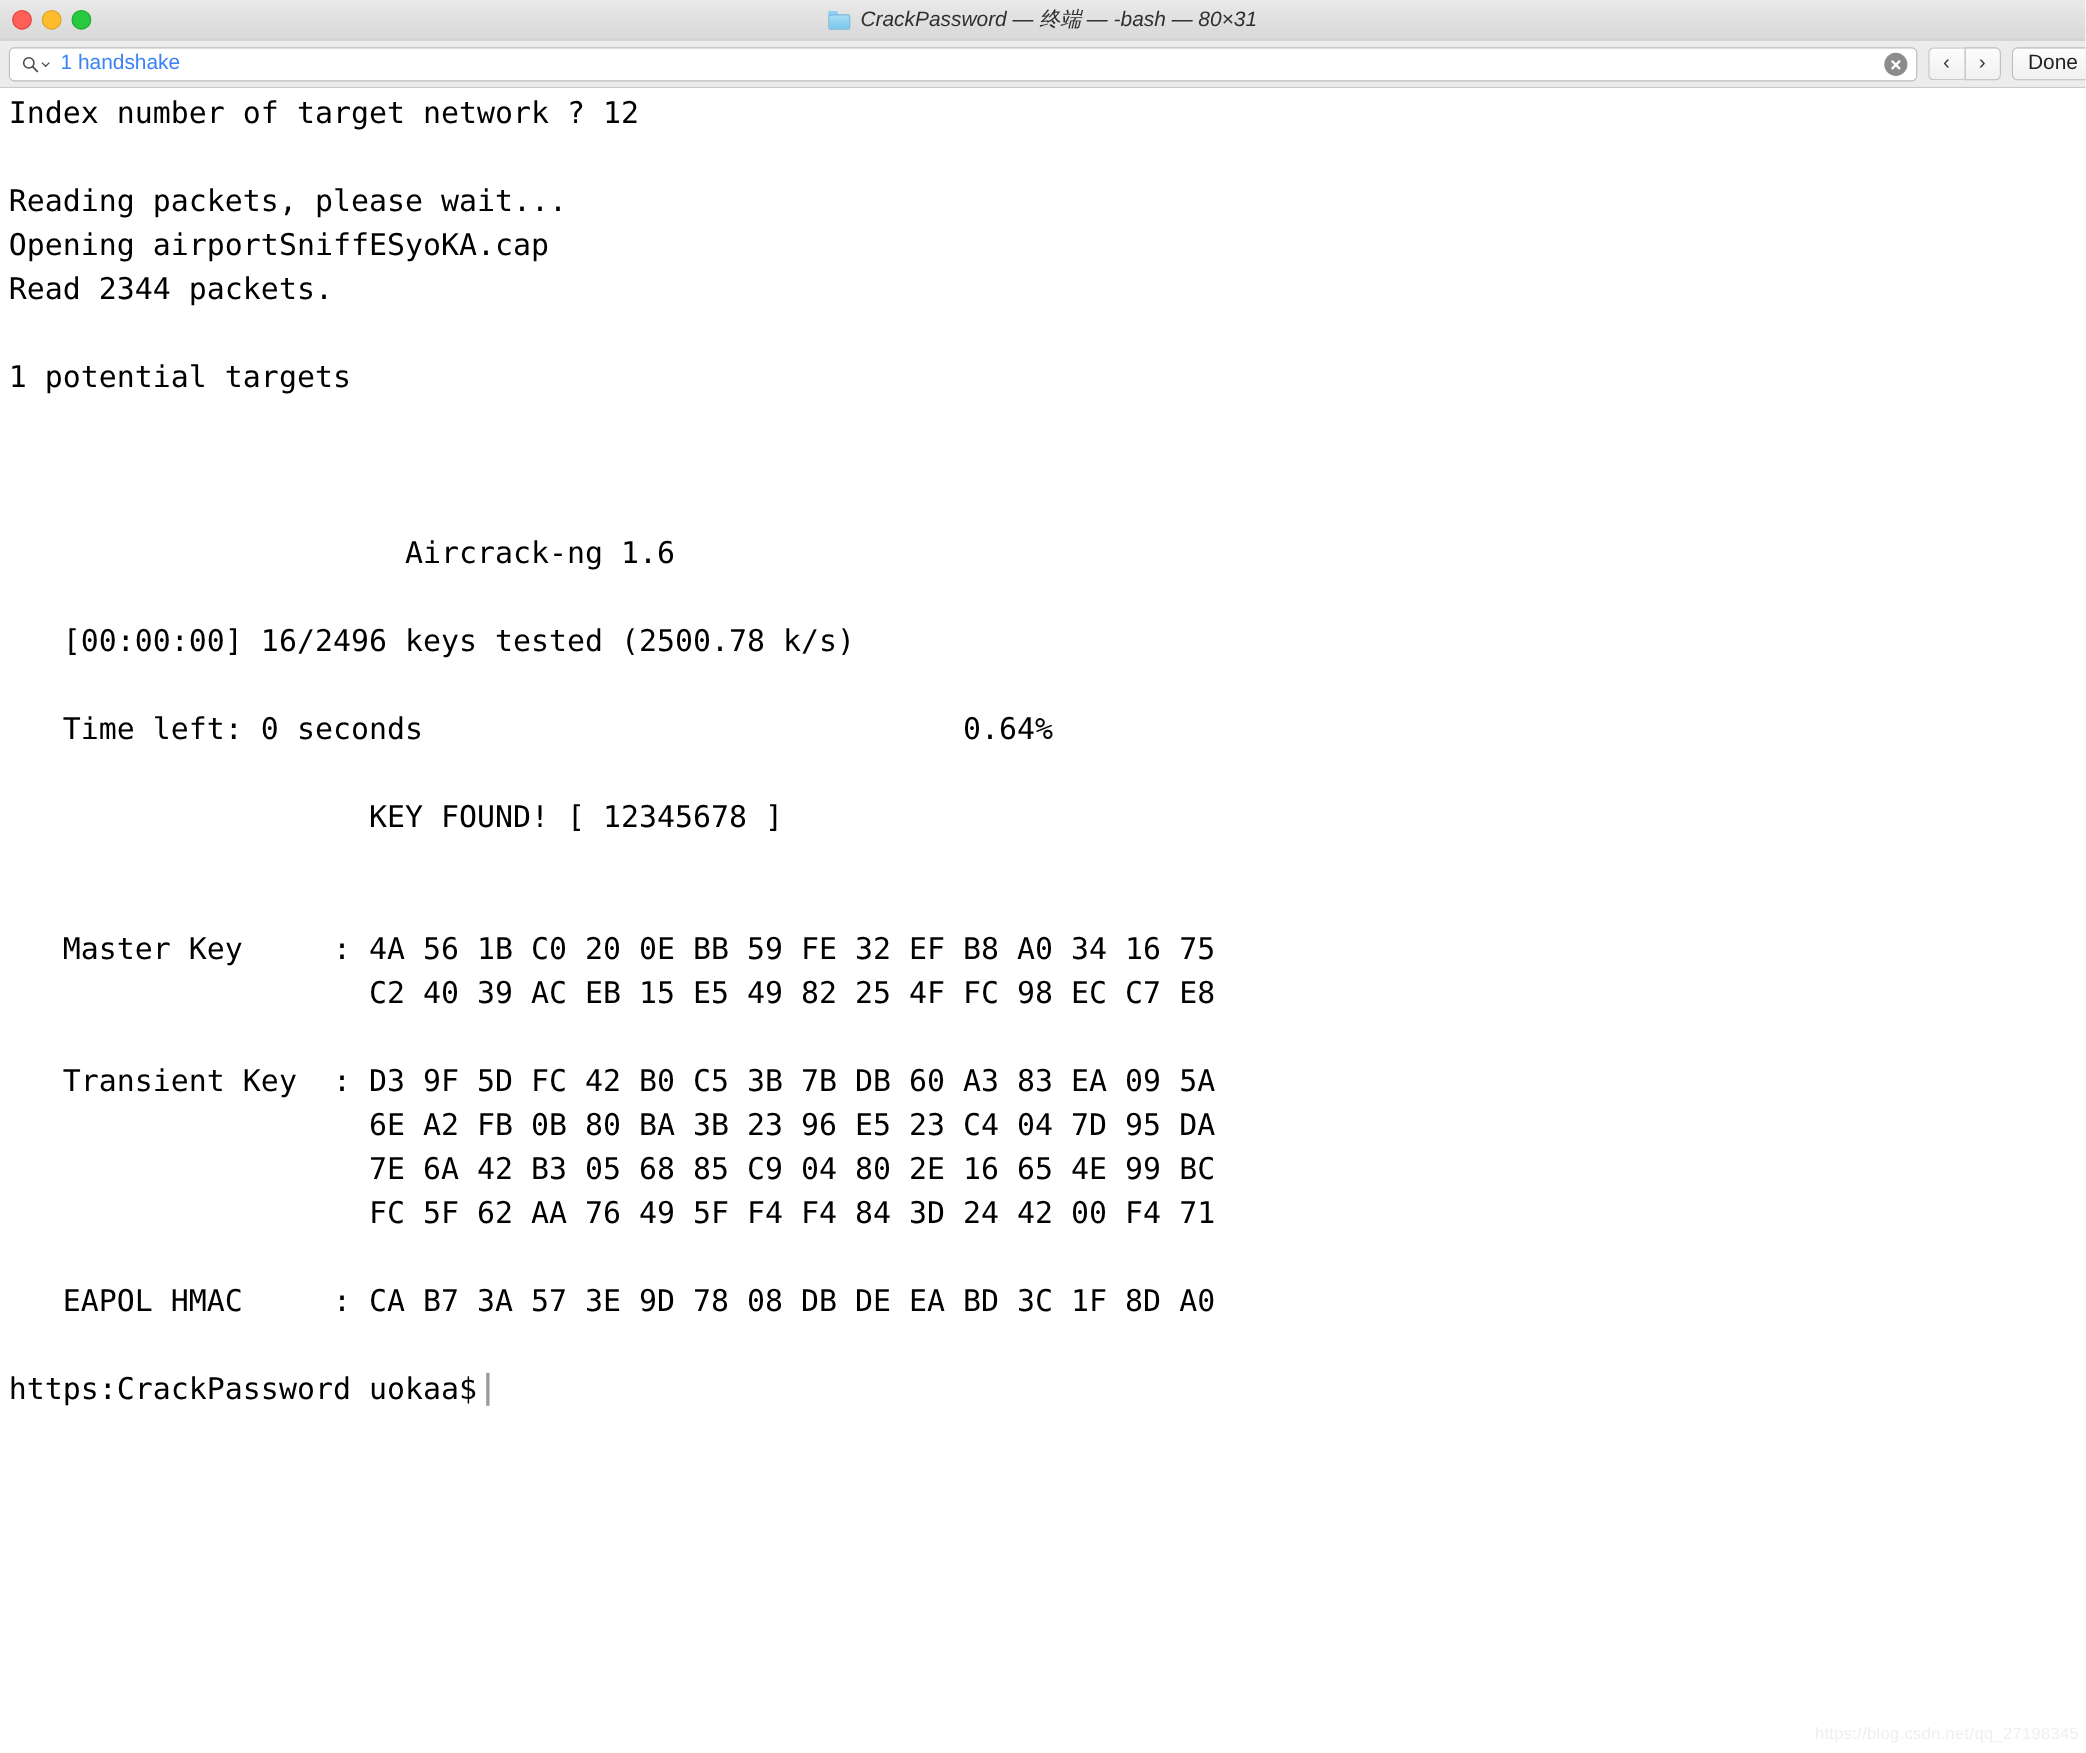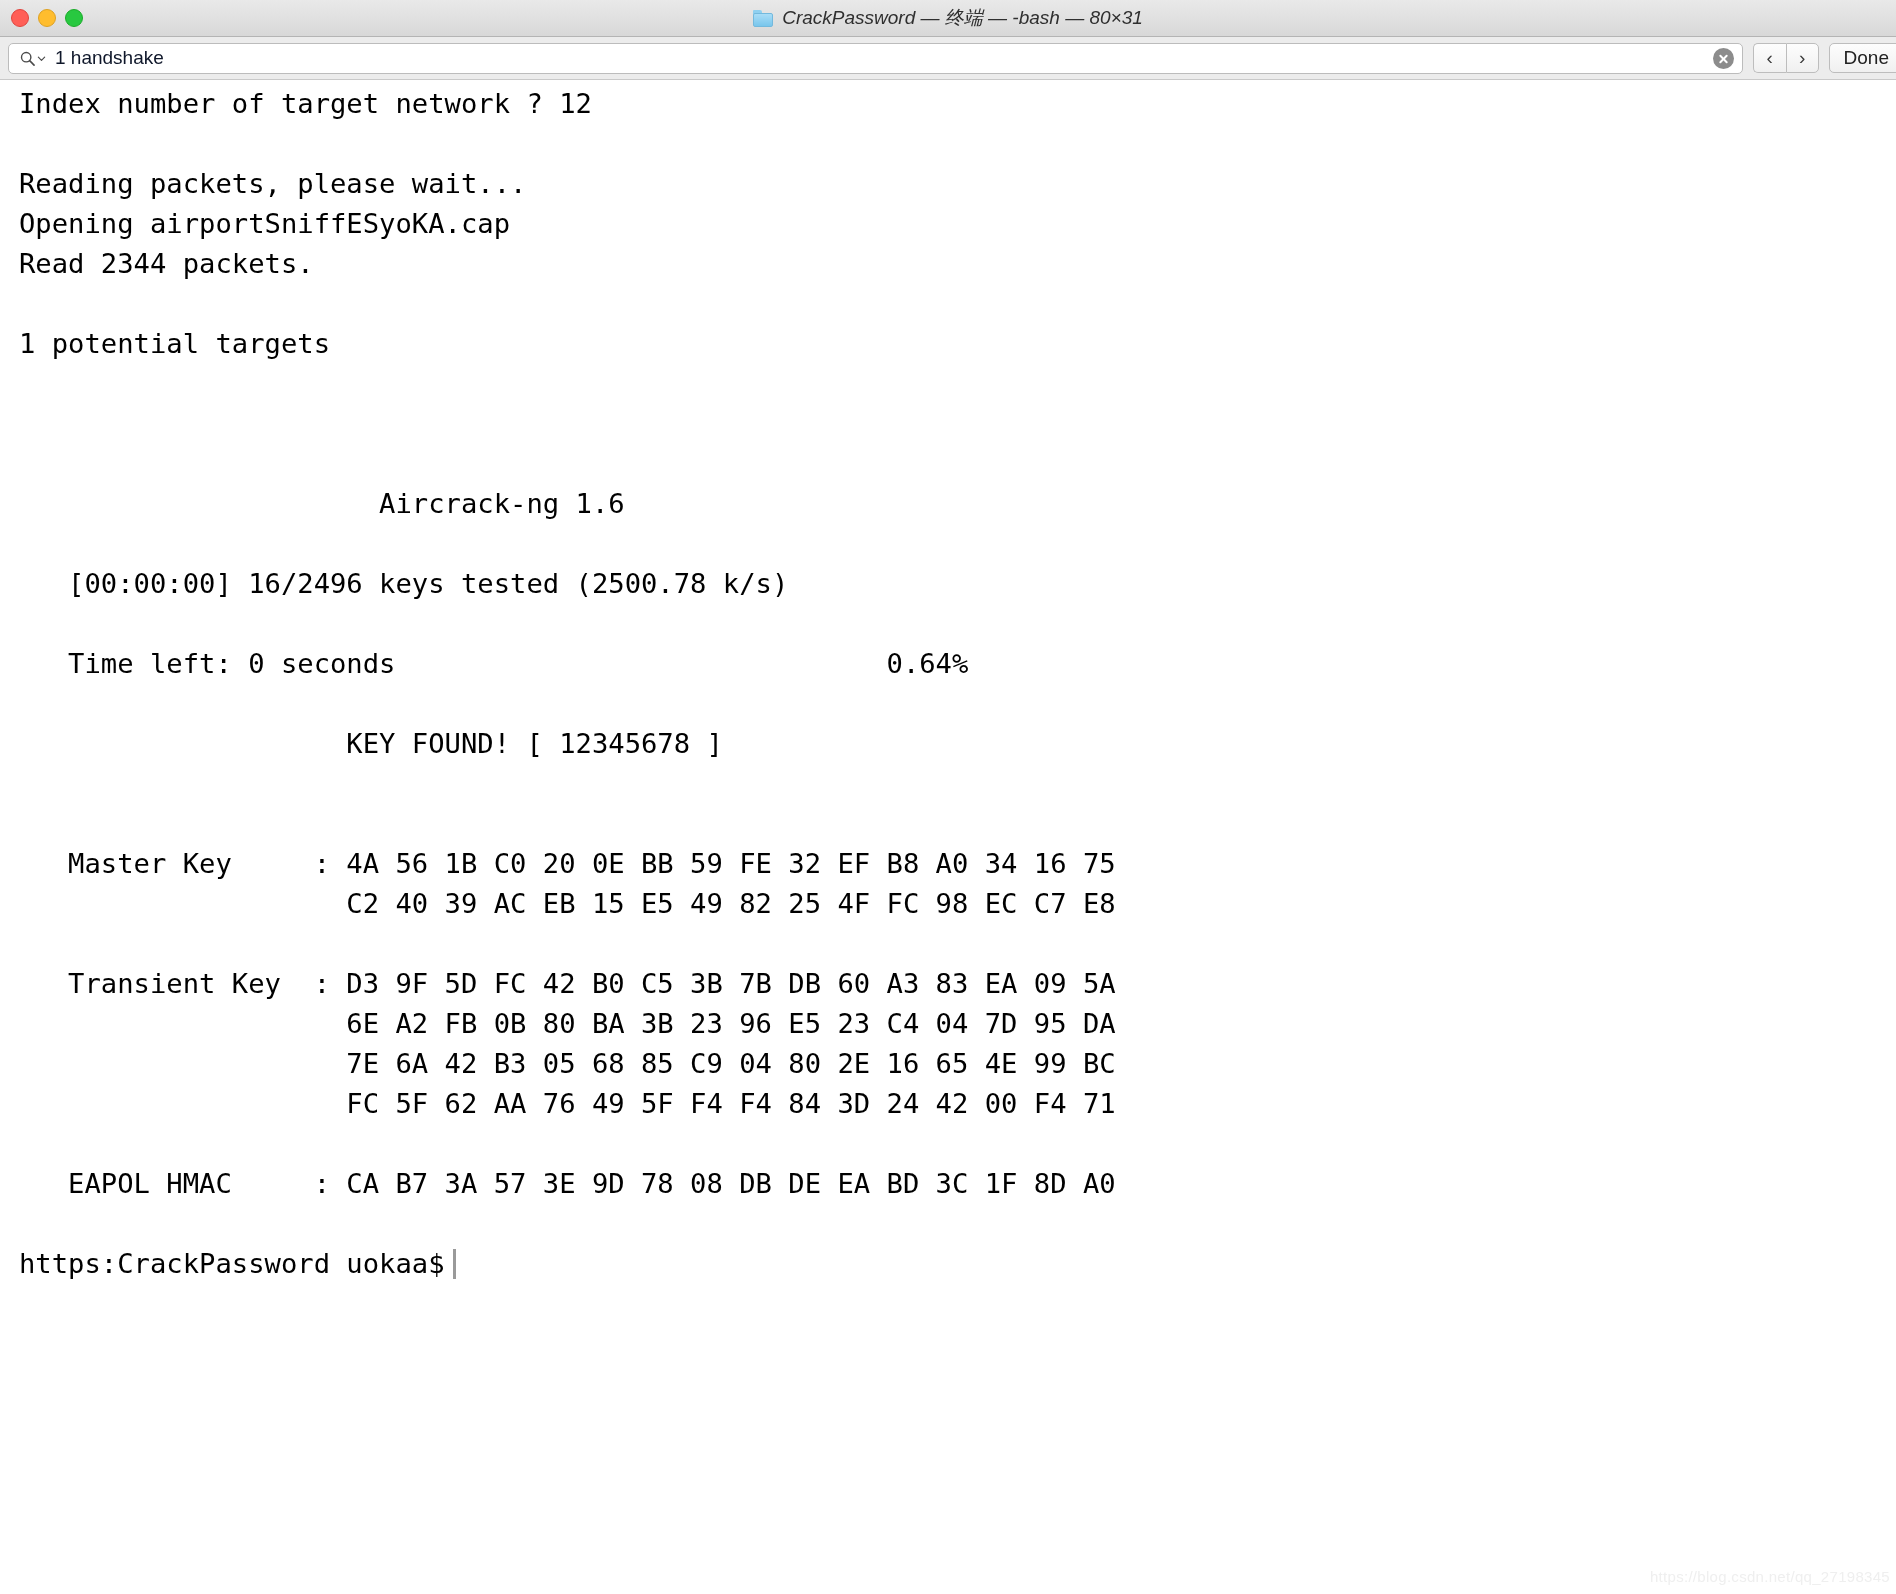--- a/index.html
+++ b/index.html
@@ -118,21 +118,21 @@
   .magnifier {
     width: 15px; height: 15px;
     display: block;
   }
   .chev {
     width: 9px; height: 9px;
     display: block;
   }
   .search-value {
     font-size: 19px;
-    color: #0f172a;
+    color: #3b82f6;
     font-family: "Liberation Sans", sans-serif;
     flex: 1 1 auto;
     white-space: nowrap;
     overflow: hidden;
   }
   .clear-btn {
     width: 21px; height: 21px;
     border-radius: 50%;
     background: #8c8c8c;
     flex: 0 0 auto;
@@ -196,21 +196,21 @@
     box-sizing: border-box;
   }
   .term-pre {
     margin: 0;
     font-family: "DejaVu Sans Mono", "Liberation Mono", monospace;
     font-size: 27.2px;
     line-height: 40px;
     color: #000000;
     white-space: pre;
     letter-spacing: 0px;
-    padding-left: 19px;
+    padding-left: 8px;
   }
   .cursor {
     display: inline-block;
     width: 3px;
     height: 30px;
     background: #9a9a9a;
     vertical-align: -6px;
     margin-left: 8px;
   }
   .watermark {

